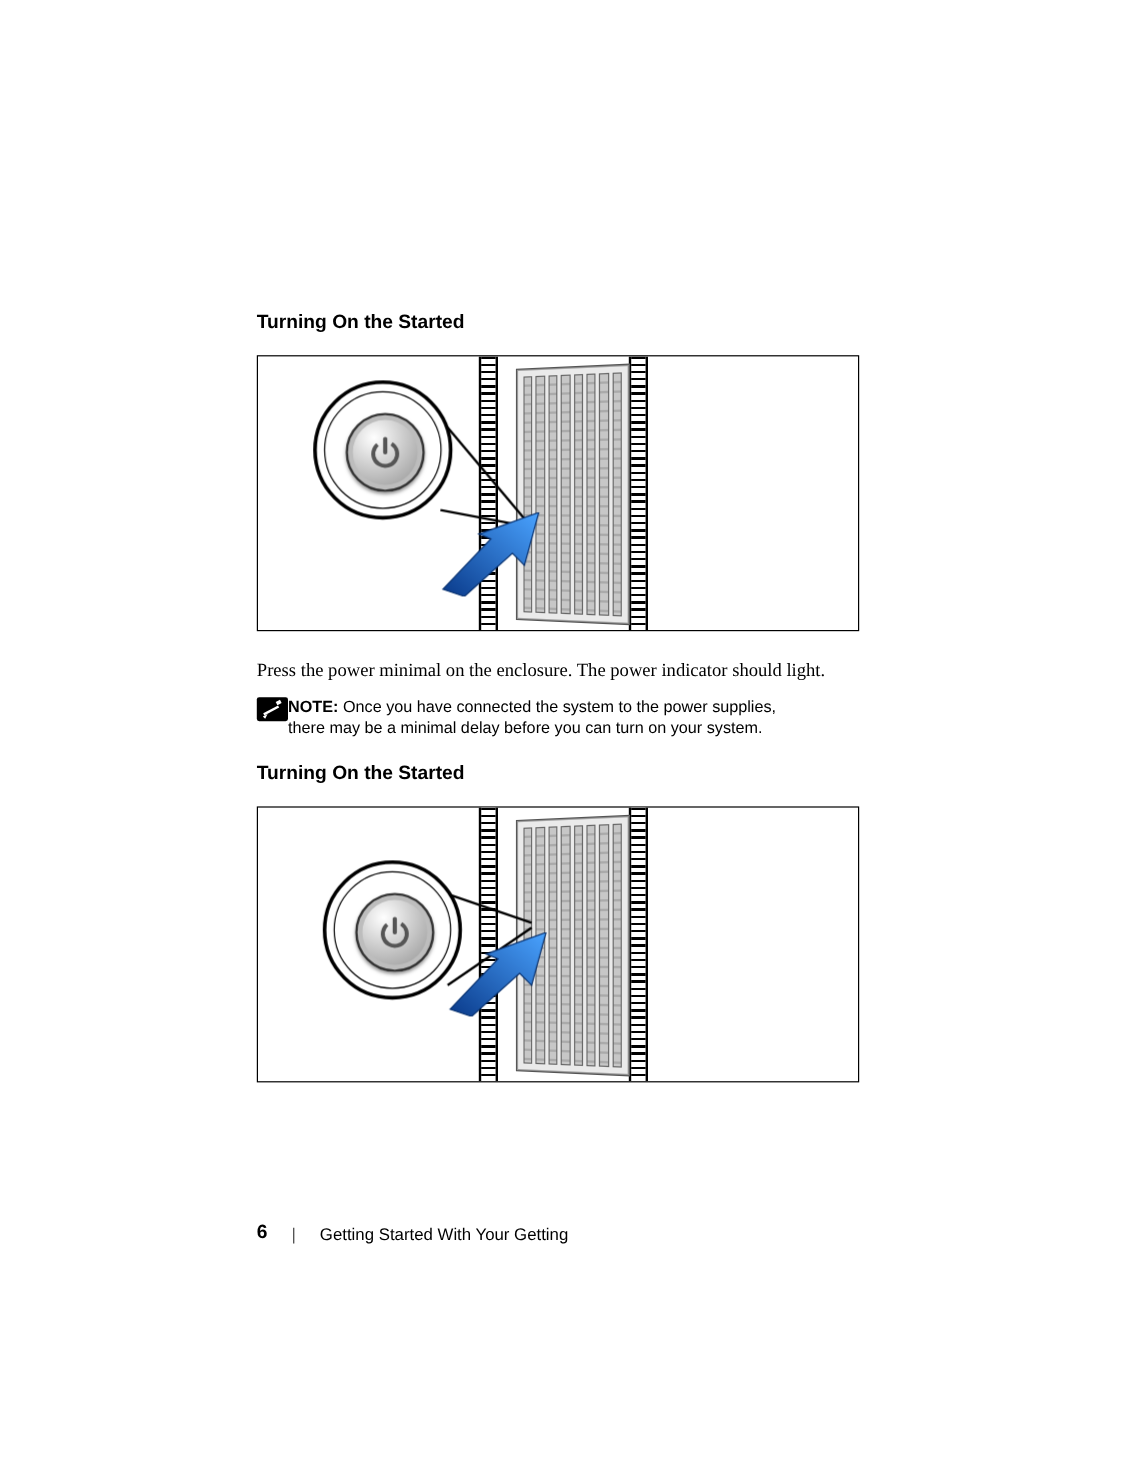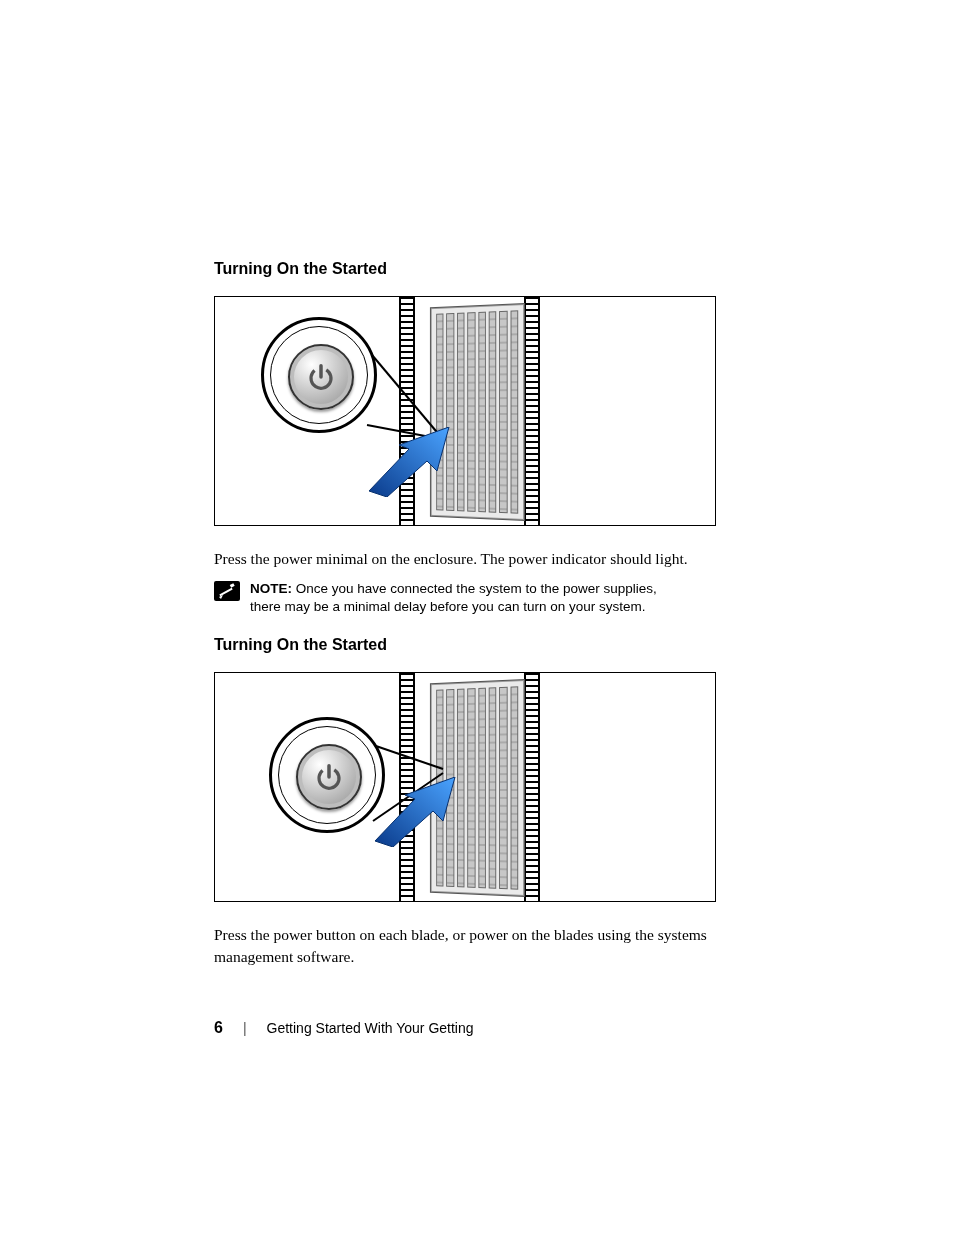--- a/index.html
+++ b/index.html
@@ -34,21 +34,20 @@
     line-height: 1.4;
     margin: 22px 0 10px 0;
   }
   .note-block {
     display: flex;
     align-items: flex-start;
     margin: 6px 0 18px 0;
     font-family: Arial, Helvetica, sans-serif;
     font-size: 13.5px;
     line-height: 1.35;
-    gap: 10px;
   }
   .note-icon {
     width: 26px;
     height: 20px;
     background: #000;
     border-radius: 2px;
     position: relative;
     flex: 0 0 26px;
     margin-top: 1px;
   }
@@ -272,21 +271,20 @@
         <defs>
           <linearGradient id="ag2" x1="0" y1="1" x2="1" y2="0">
             <stop offset="0" stop-color="#0a3a8a"></stop>
             <stop offset="1" stop-color="#4aa3ff"></stop>
           </linearGradient>
         </defs>
         <polygon points="4,64 44,22 34,18 84,0 72,44 62,34 22,70" fill="url(#ag2)" stroke="#07306e" stroke-width="1"></polygon>
       </svg>
     </div>
 
-    <p class="body-text">Press the power button on each blade, or power on the blades using the systems management software.</p>
   </div>
 
 </div>
 
 <div class="footer">
   <span class="pagenum">6</span>
   <span class="divider">|</span>
   <span>Getting Started With Your Getting</span>
 </div>
 

